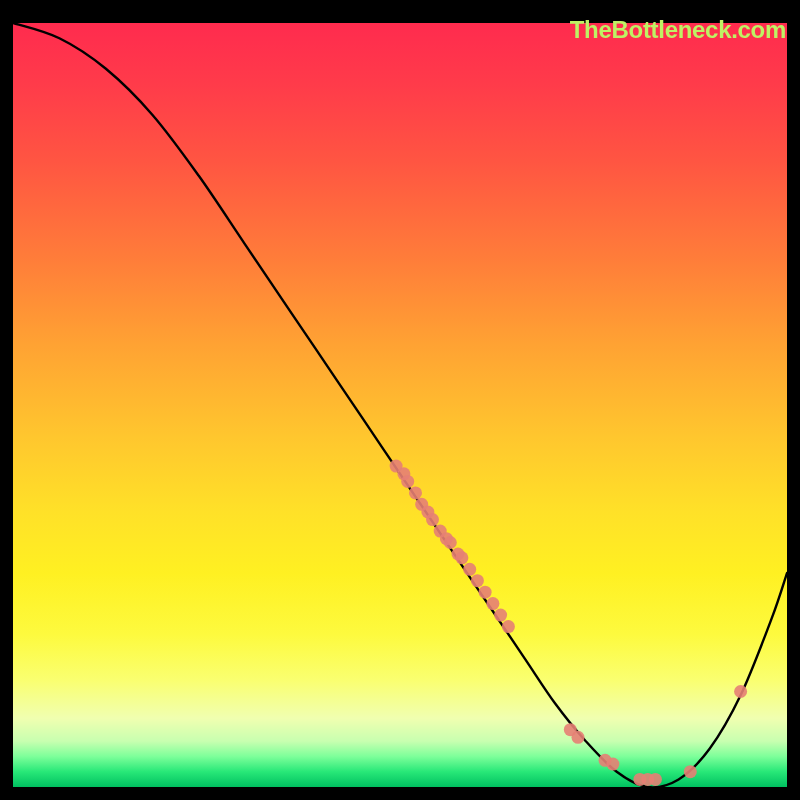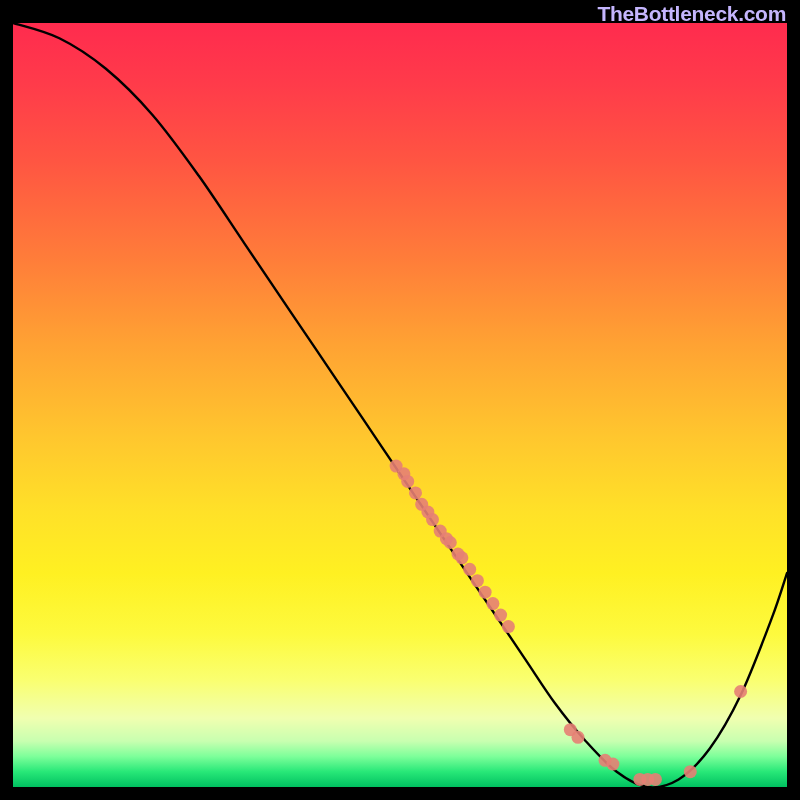--- a/index.html
+++ b/index.html
@@ -34,26 +34,26 @@
       #faff70 86%,
       #f0ffb0 91%,
       #c8ffb0 94%,
       #7dff9a 96%,
       #28e878 98%,
       #00c060 100%
     );
   }
   .attribution {
     position: absolute;
-    top: 2px;
+    top: 16px;
     right: 14px;
     font-family: Arial, Helvetica, sans-serif;
-    font-size: 21px;
+    font-size: 24px;
     font-weight: bold;
-    color: #c4b5fd;
+    color: #bef264;
     letter-spacing: -0.3px;
   }
   svg.curve {
     position: absolute;
     left: 13px;
     top: 23px;
     width: 774px;
     height: 764px;
   }
 </style>

